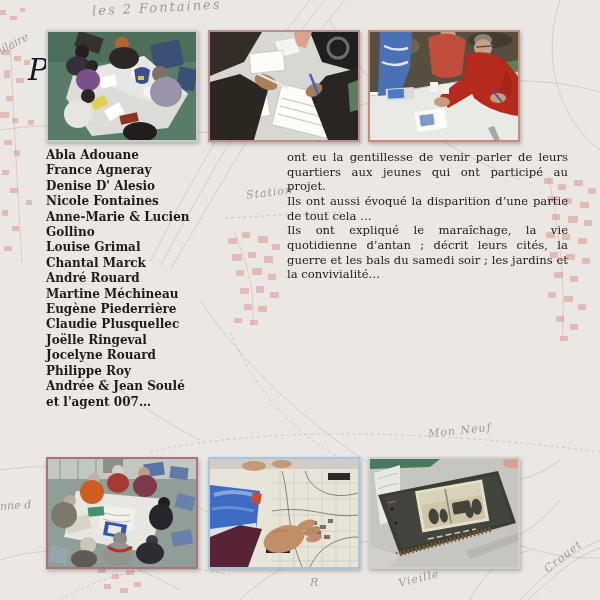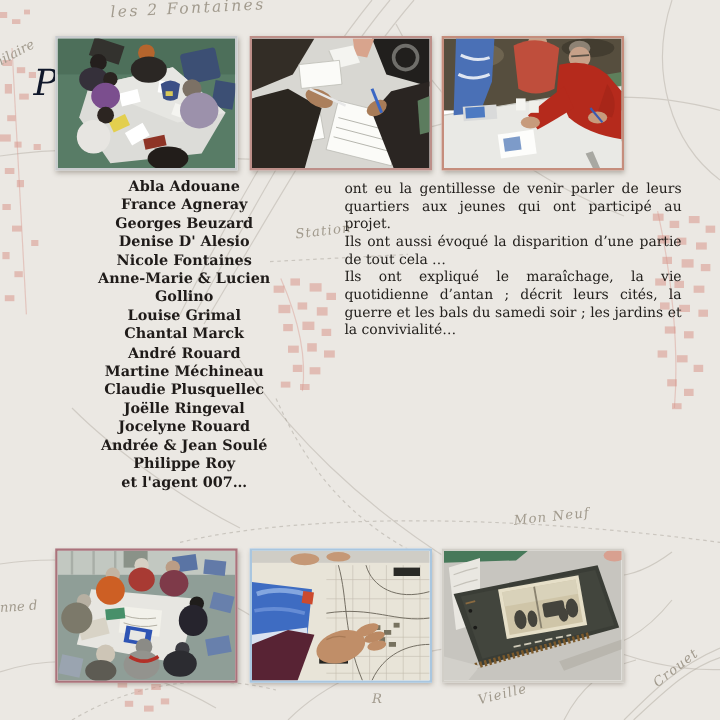--- a/index.html
+++ b/index.html
@@ -29,21 +29,21 @@
   }
   .photo svg{display:block;}
   .p1{left:46px;top:30px;border:2.5px solid #c9cbce;}
   .p2{left:208px;top:30px;border:2.5px solid #bd8f89;}
   .p3{left:368px;top:30px;border:2.5px solid #c58d7c;}
   .p4{left:46px;top:457px;border:2.5px solid #aa737b;}
   .p5{left:208px;top:457px;border:2.5px solid #a9c6df;}
   .p6{left:368px;top:457px;border:2.5px solid #d2cfc8;}
   .names{
     position:absolute;left:46px;top:148px;width:215px;z-index:3;
-    font-weight:bold;font-size:12px;line-height:15.4px;color:#1f1b19;text-align:center;
+    font-weight:bold;font-size:12px;line-height:15.4px;color:#1f1b19;
   }
   .paras{
     position:absolute;left:287px;top:150px;width:281px;z-index:3;
     font-size:11.6px;line-height:14.65px;color:#23201d;
   }
   .paras p{margin:0;text-align:justify;}
 </style>
 </head>
 <body>
 
@@ -385,34 +385,34 @@
       <line x1="18" y1="44" x2="26" y2="42" stroke="#8a6a40" stroke-width="1.5"></line>
       <path d="M26,96 L122,70" stroke="#7c5a2c" stroke-width="5" stroke-dasharray="2 2" fill="none"></path>
       <polygon points="96,92 148,74 148,82 100,100" fill="#b9b6ae"></polygon>
       <polygon points="0,88 30,96 20,108 0,108" fill="#d2d0ca"></polygon>
     </svg>
   </div>
 
   <div class="names">
     <div>Abla Adouane</div>
     <div>France Agneray</div>
-    <div>Georges Beuzard</div>
     <div>Denise D' Alesio</div>
     <div>Nicole Fontaines</div>
     <div>Anne-Marie &amp; Lucien</div>
     <div>Gollino</div>
     <div>Louise Grimal</div>
     <div>Chantal Marck</div>
     <div>André Rouard</div>
     <div>Martine Méchineau</div>
+    <div>Eugène Piederrière</div>
     <div>Claudie Plusquellec</div>
     <div>Joëlle Ringeval</div>
     <div>Jocelyne Rouard</div>
+    <div>Philippe Roy</div>
     <div>Andrée &amp; Jean Soulé</div>
-    <div>Philippe Roy</div>
     <div>et l'agent 007…</div>
   </div>
 
   <div class="paras">
     <p>ont eu la gentillesse de venir parler de leurs quartiers aux jeunes qui ont participé au projet.</p>
     <p>Ils ont aussi évoqué la disparition d’une partie de tout cela …</p>
     <p>Ils ont expliqué le maraîchage, la vie quotidienne d’antan ; décrit leurs cités, la guerre et les bals du samedi soir ; les jardins et la convivialité…</p>
   </div>
 
 </div>

